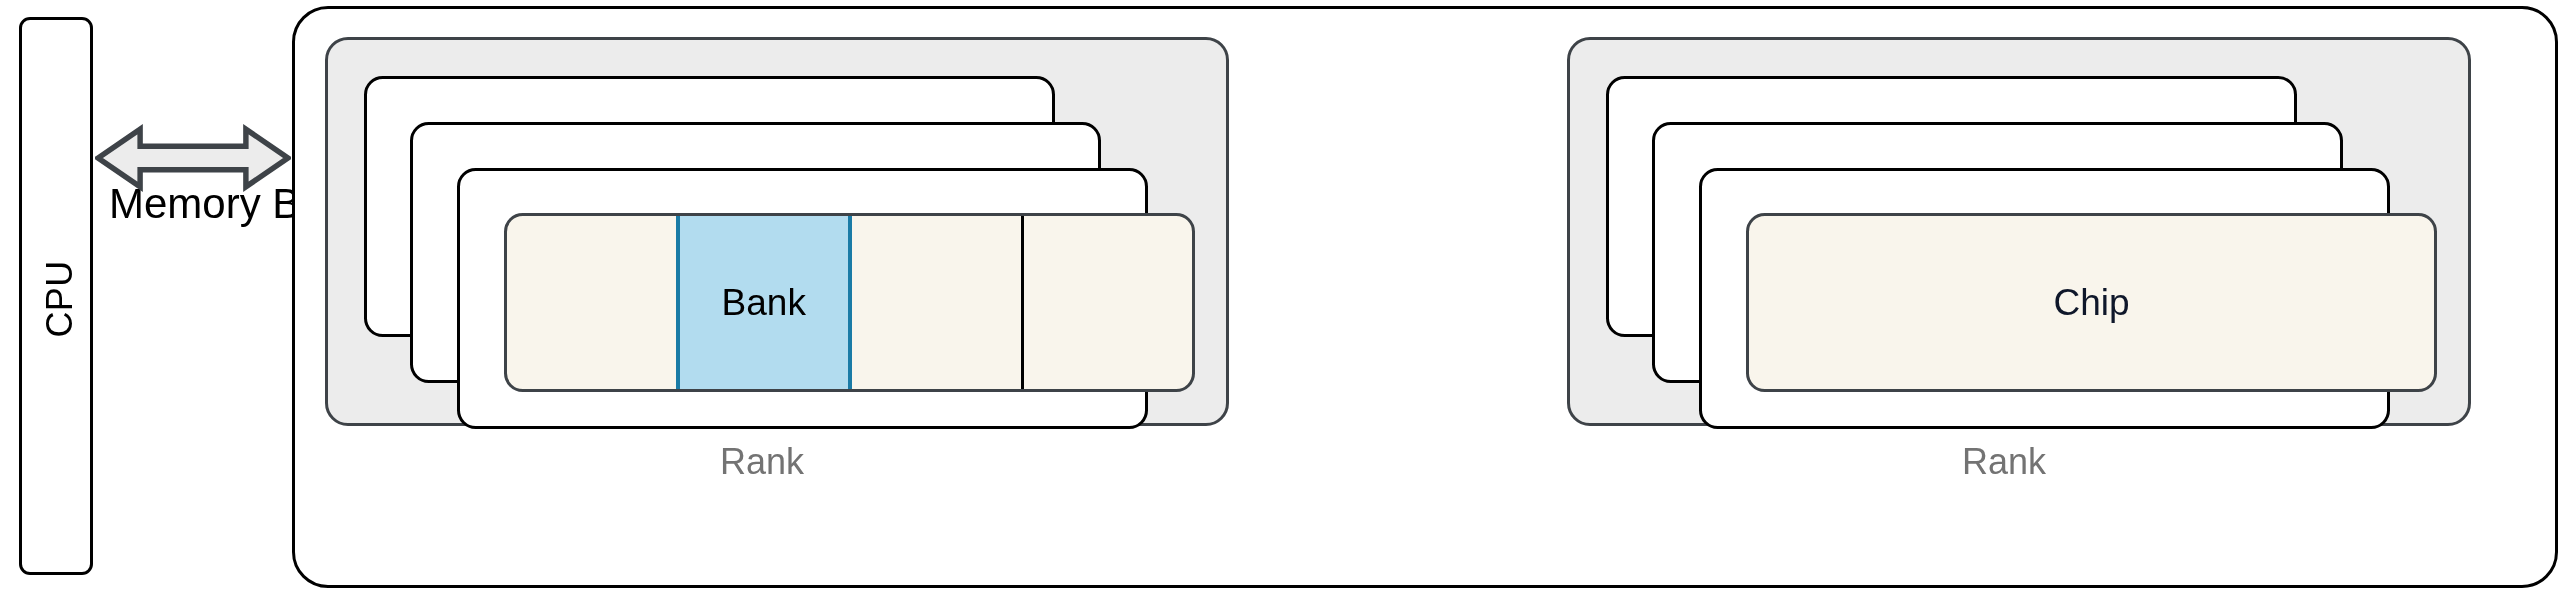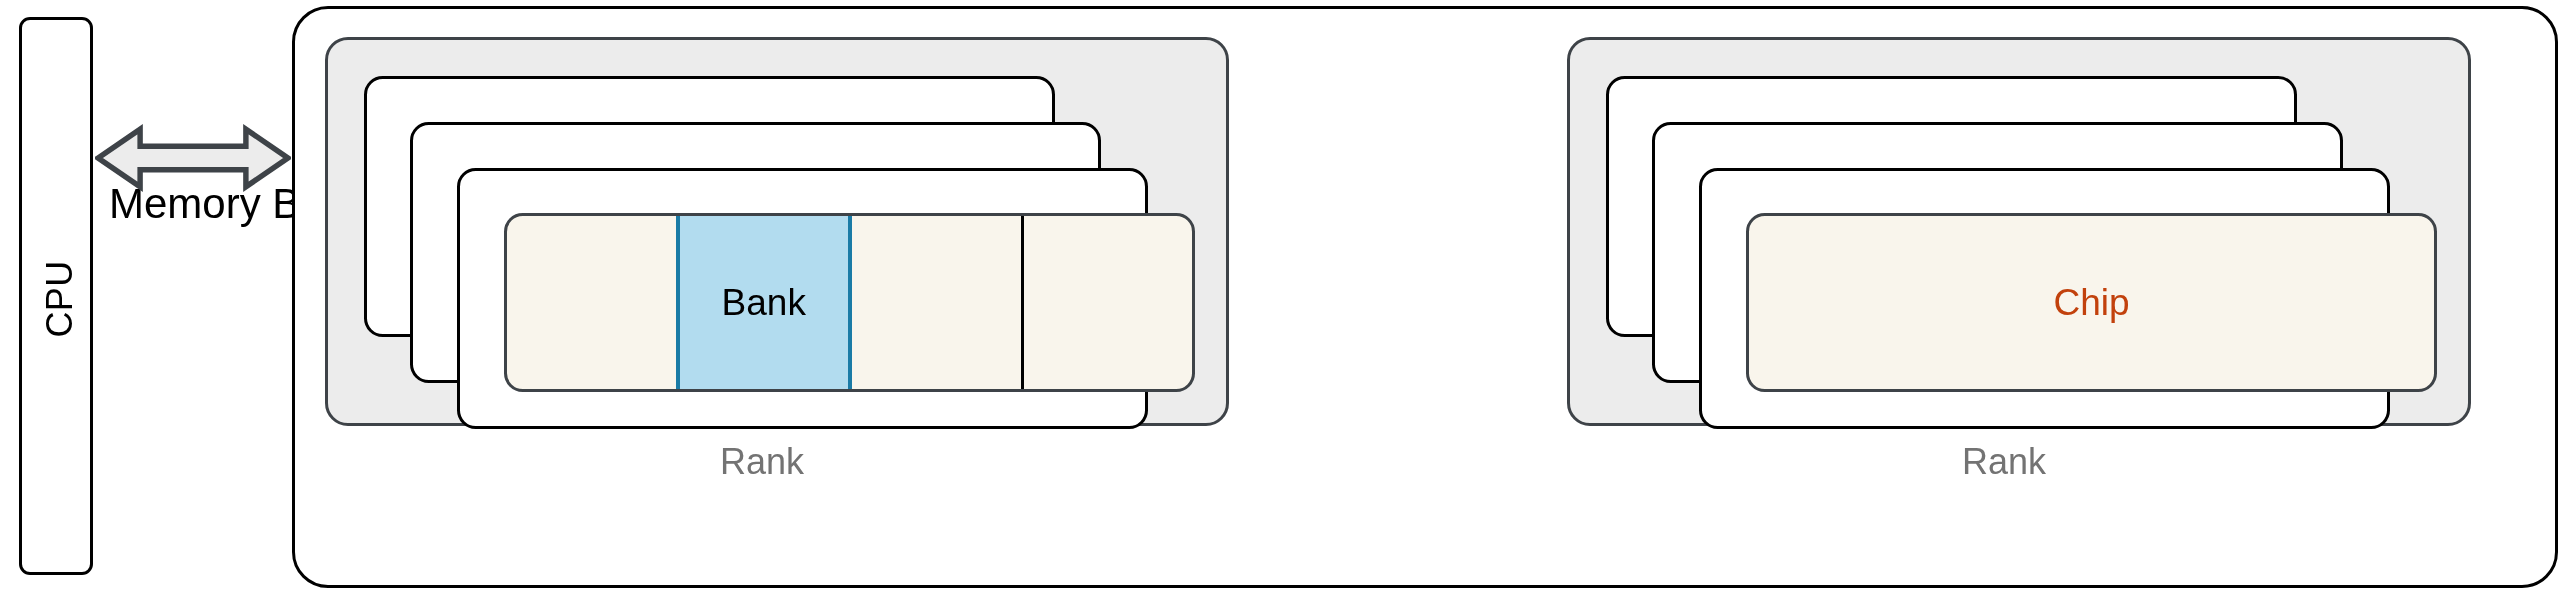--- a/index.html
+++ b/index.html
@@ -65,21 +65,21 @@
   .seg.bank{
     background:#B2DCEF;border-left:4.7px solid #1A7BA6;border-right:4.7px solid #1A7BA6;
     flex:1 1 0;
   }
   .seg.divider-right{border-right:3.1px solid #000;}
   .seg-label{font-size:37px;color:#000;white-space:nowrap;}
 
   
   .chip-front-label{
     width:100%;height:100%;display:flex;align-items:center;justify-content:center;
-    font-size:37px;color:#c2410c;
+    font-size:37px;color:#0f172a;
   }
 </style>
 </head>
 <body>
 
 <div id="stage">
 
   <div class="cpu-box">
     <div class="cpu-label">
       <span>CPU</span>

